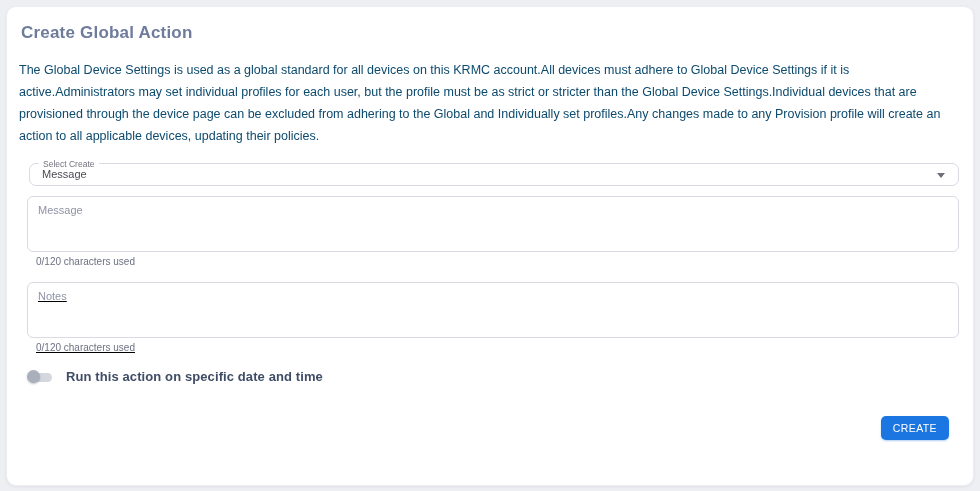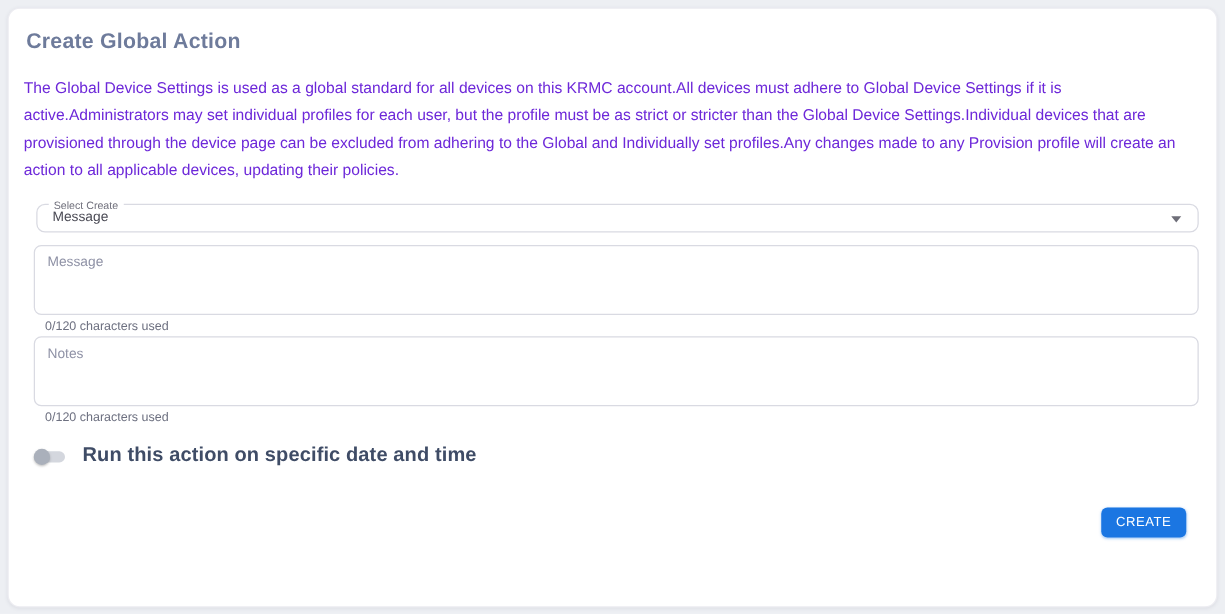--- a/index.html
+++ b/index.html
@@ -23,21 +23,21 @@
   .title {
     font-size: 17px;
     font-weight: 700;
     color: #6e7b9b;
     letter-spacing: 0.2px;
   }
   .description {
     margin: 16px 4px 16px -2px;
     font-size: 12.5px;
     line-height: 22px;
-    color: #6d28d9;
+    color: #0c4a6e;
   }
   .form { margin: 7px 0 0 6px; }
 
   
   .select-field {
     position: relative;
     margin-left: 2px;
     height: 23px;
     border: 1px solid #d9dae2;
     border-radius: 7px;
@@ -64,21 +64,21 @@
     position: absolute;
     right: 13px; top: 9px;
     width: 0; height: 0;
     border-left: 4px solid transparent;
     border-right: 4px solid transparent;
     border-top: 5px solid #6e6e78;
   }
 
   
   .field-group { margin-top: 10px; }
-  .field-group + .field-group { margin-top: 2px; }
+  .field-group + .field-group { margin-top: 15px; text-decoration: underline; }
   .ta {
     display: block;
     width: 100%;
     height: 56px;
     border: 1px solid #d9dae2;
     border-radius: 6px;
     padding: 7px 10px;
     font-family: "Liberation Sans", sans-serif;
     font-size: 11px;
     color: #3a3a44;
@@ -115,21 +115,21 @@
   .switch .knob {
     position: absolute;
     left: 0; top: 0.5px;
     width: 13px; height: 13px;
     border-radius: 50%;
     background: #aab0bb;
     box-shadow: 0 1px 2px rgba(0,0,0,0.25);
   }
   .toggle-label {
     margin-left: 12px;
-    font-size: 16px;
+    font-size: 13px;
     font-weight: 700;
     color: #3f4c66;
     letter-spacing: 0.1px;
   }
 
   
   .actions {
     margin-top: 32px;
     text-align: right;
     padding-right: 10px;

